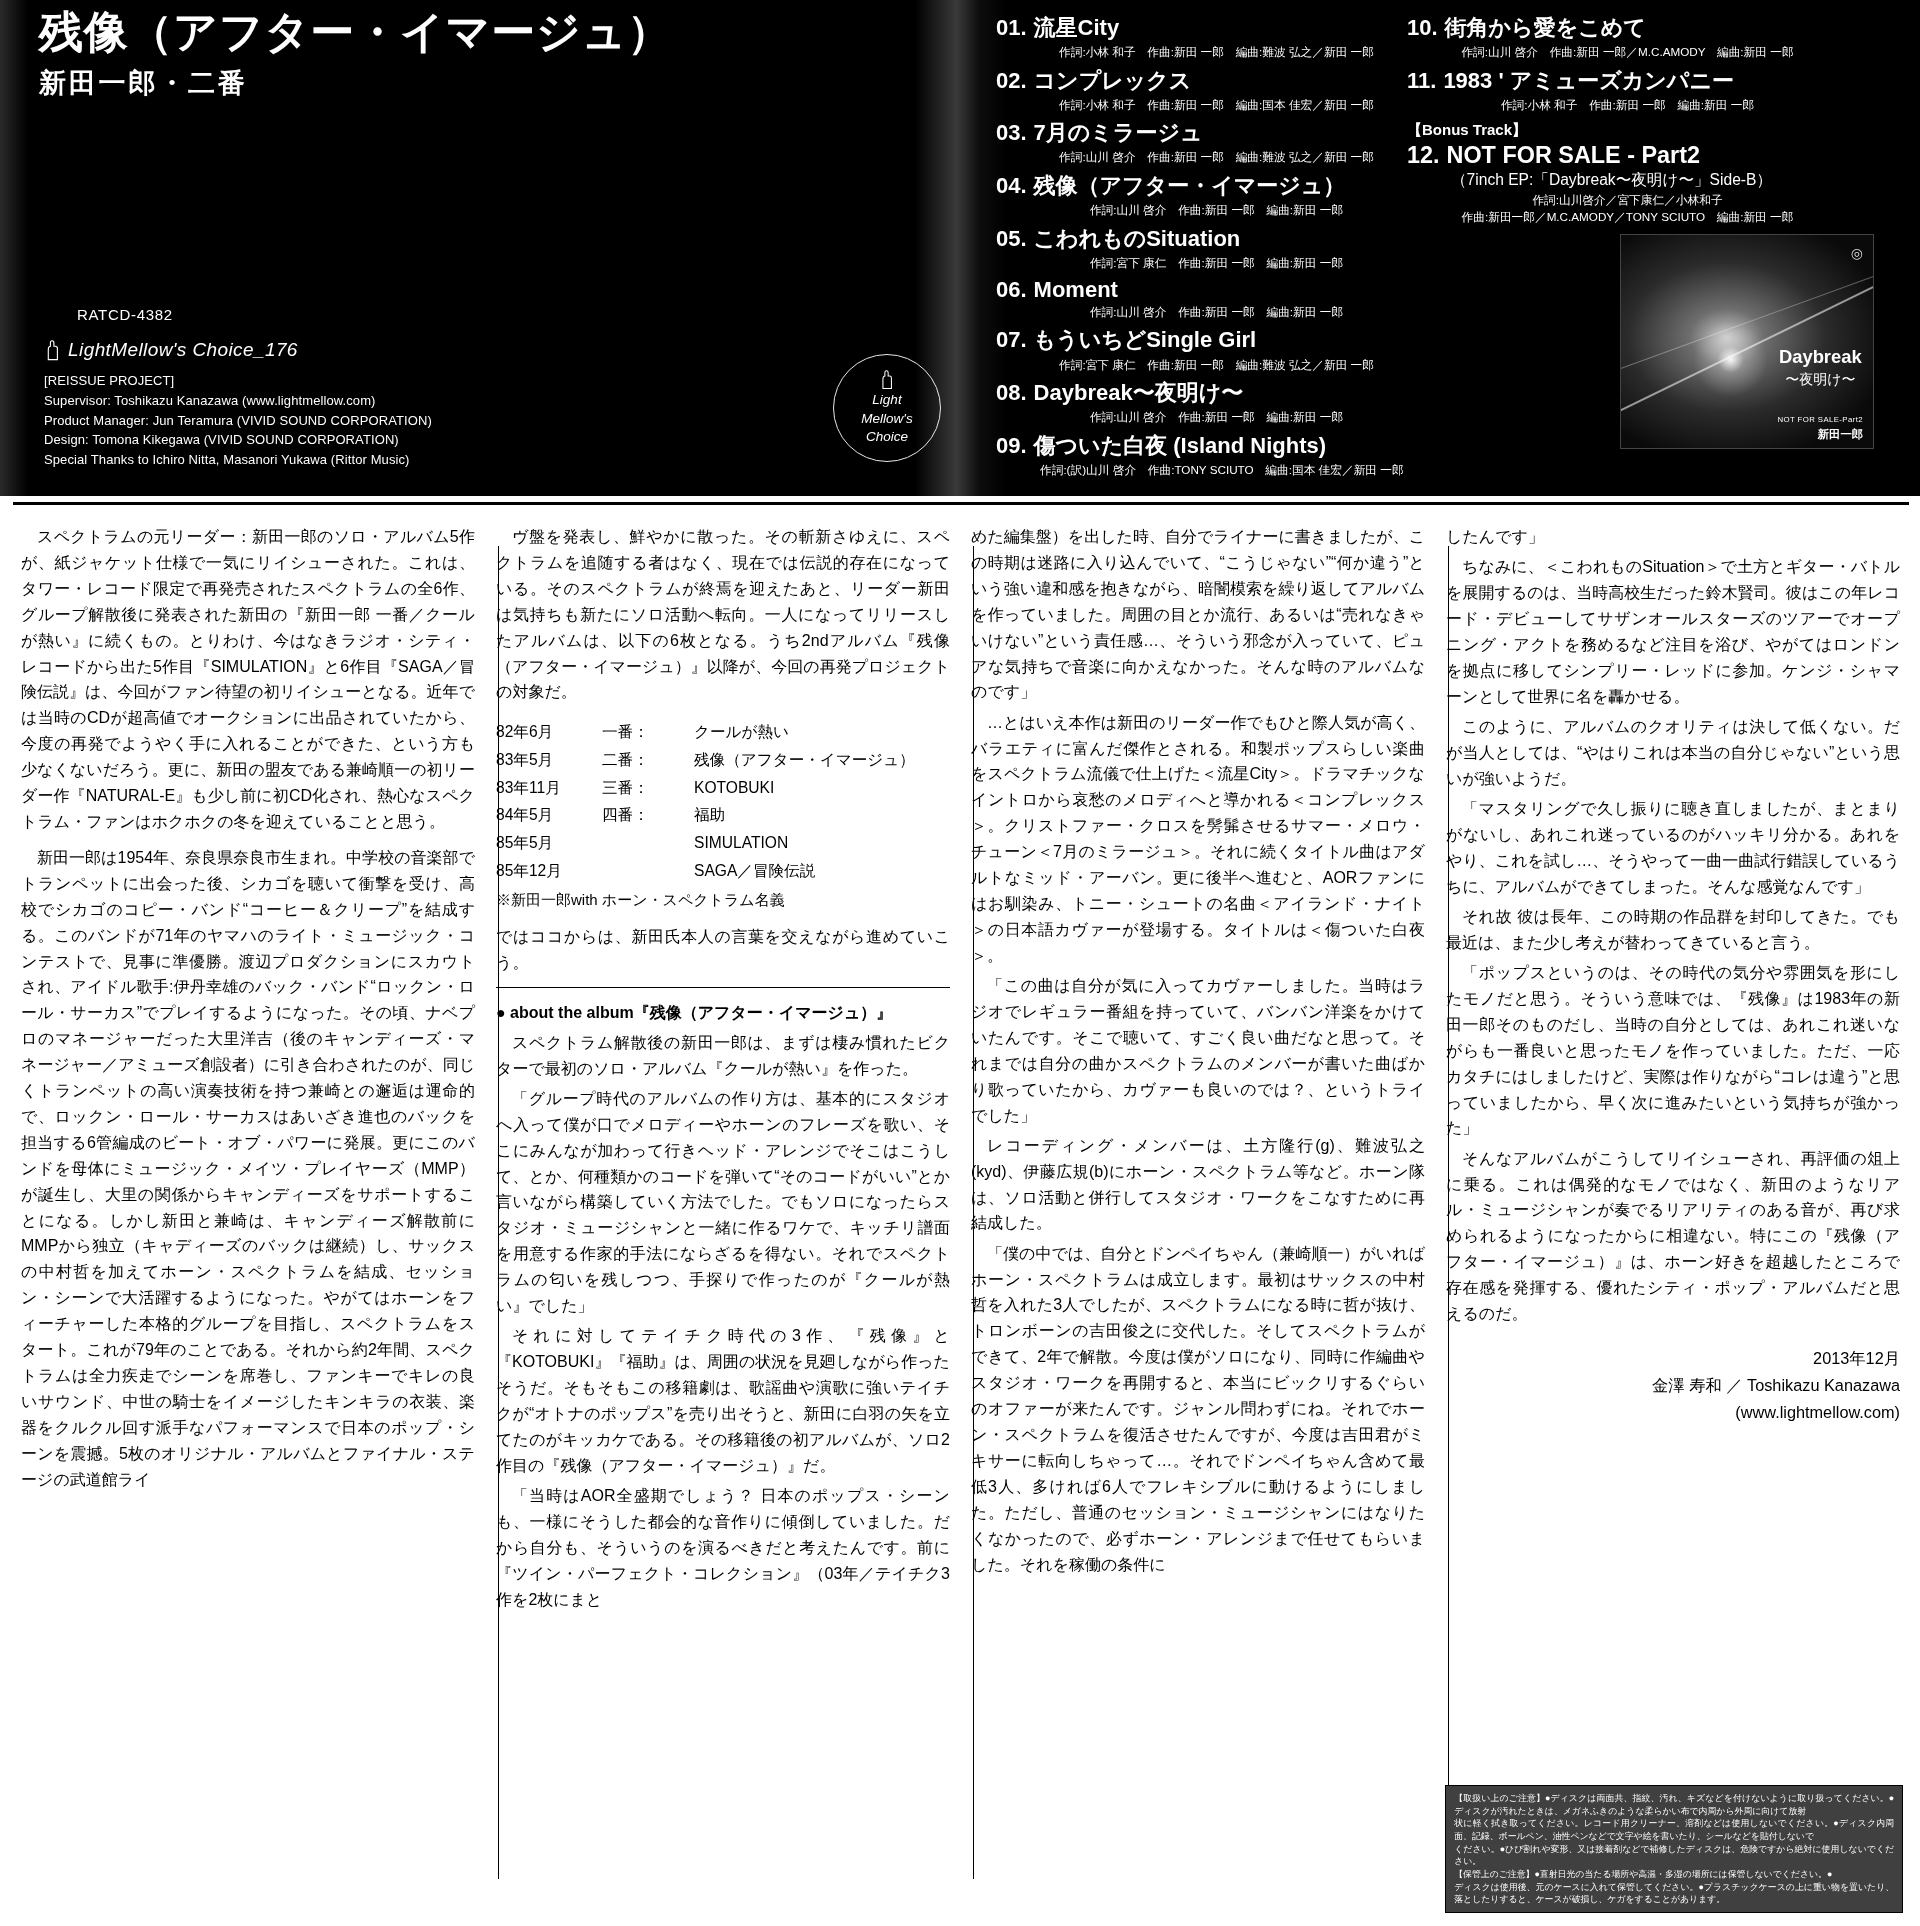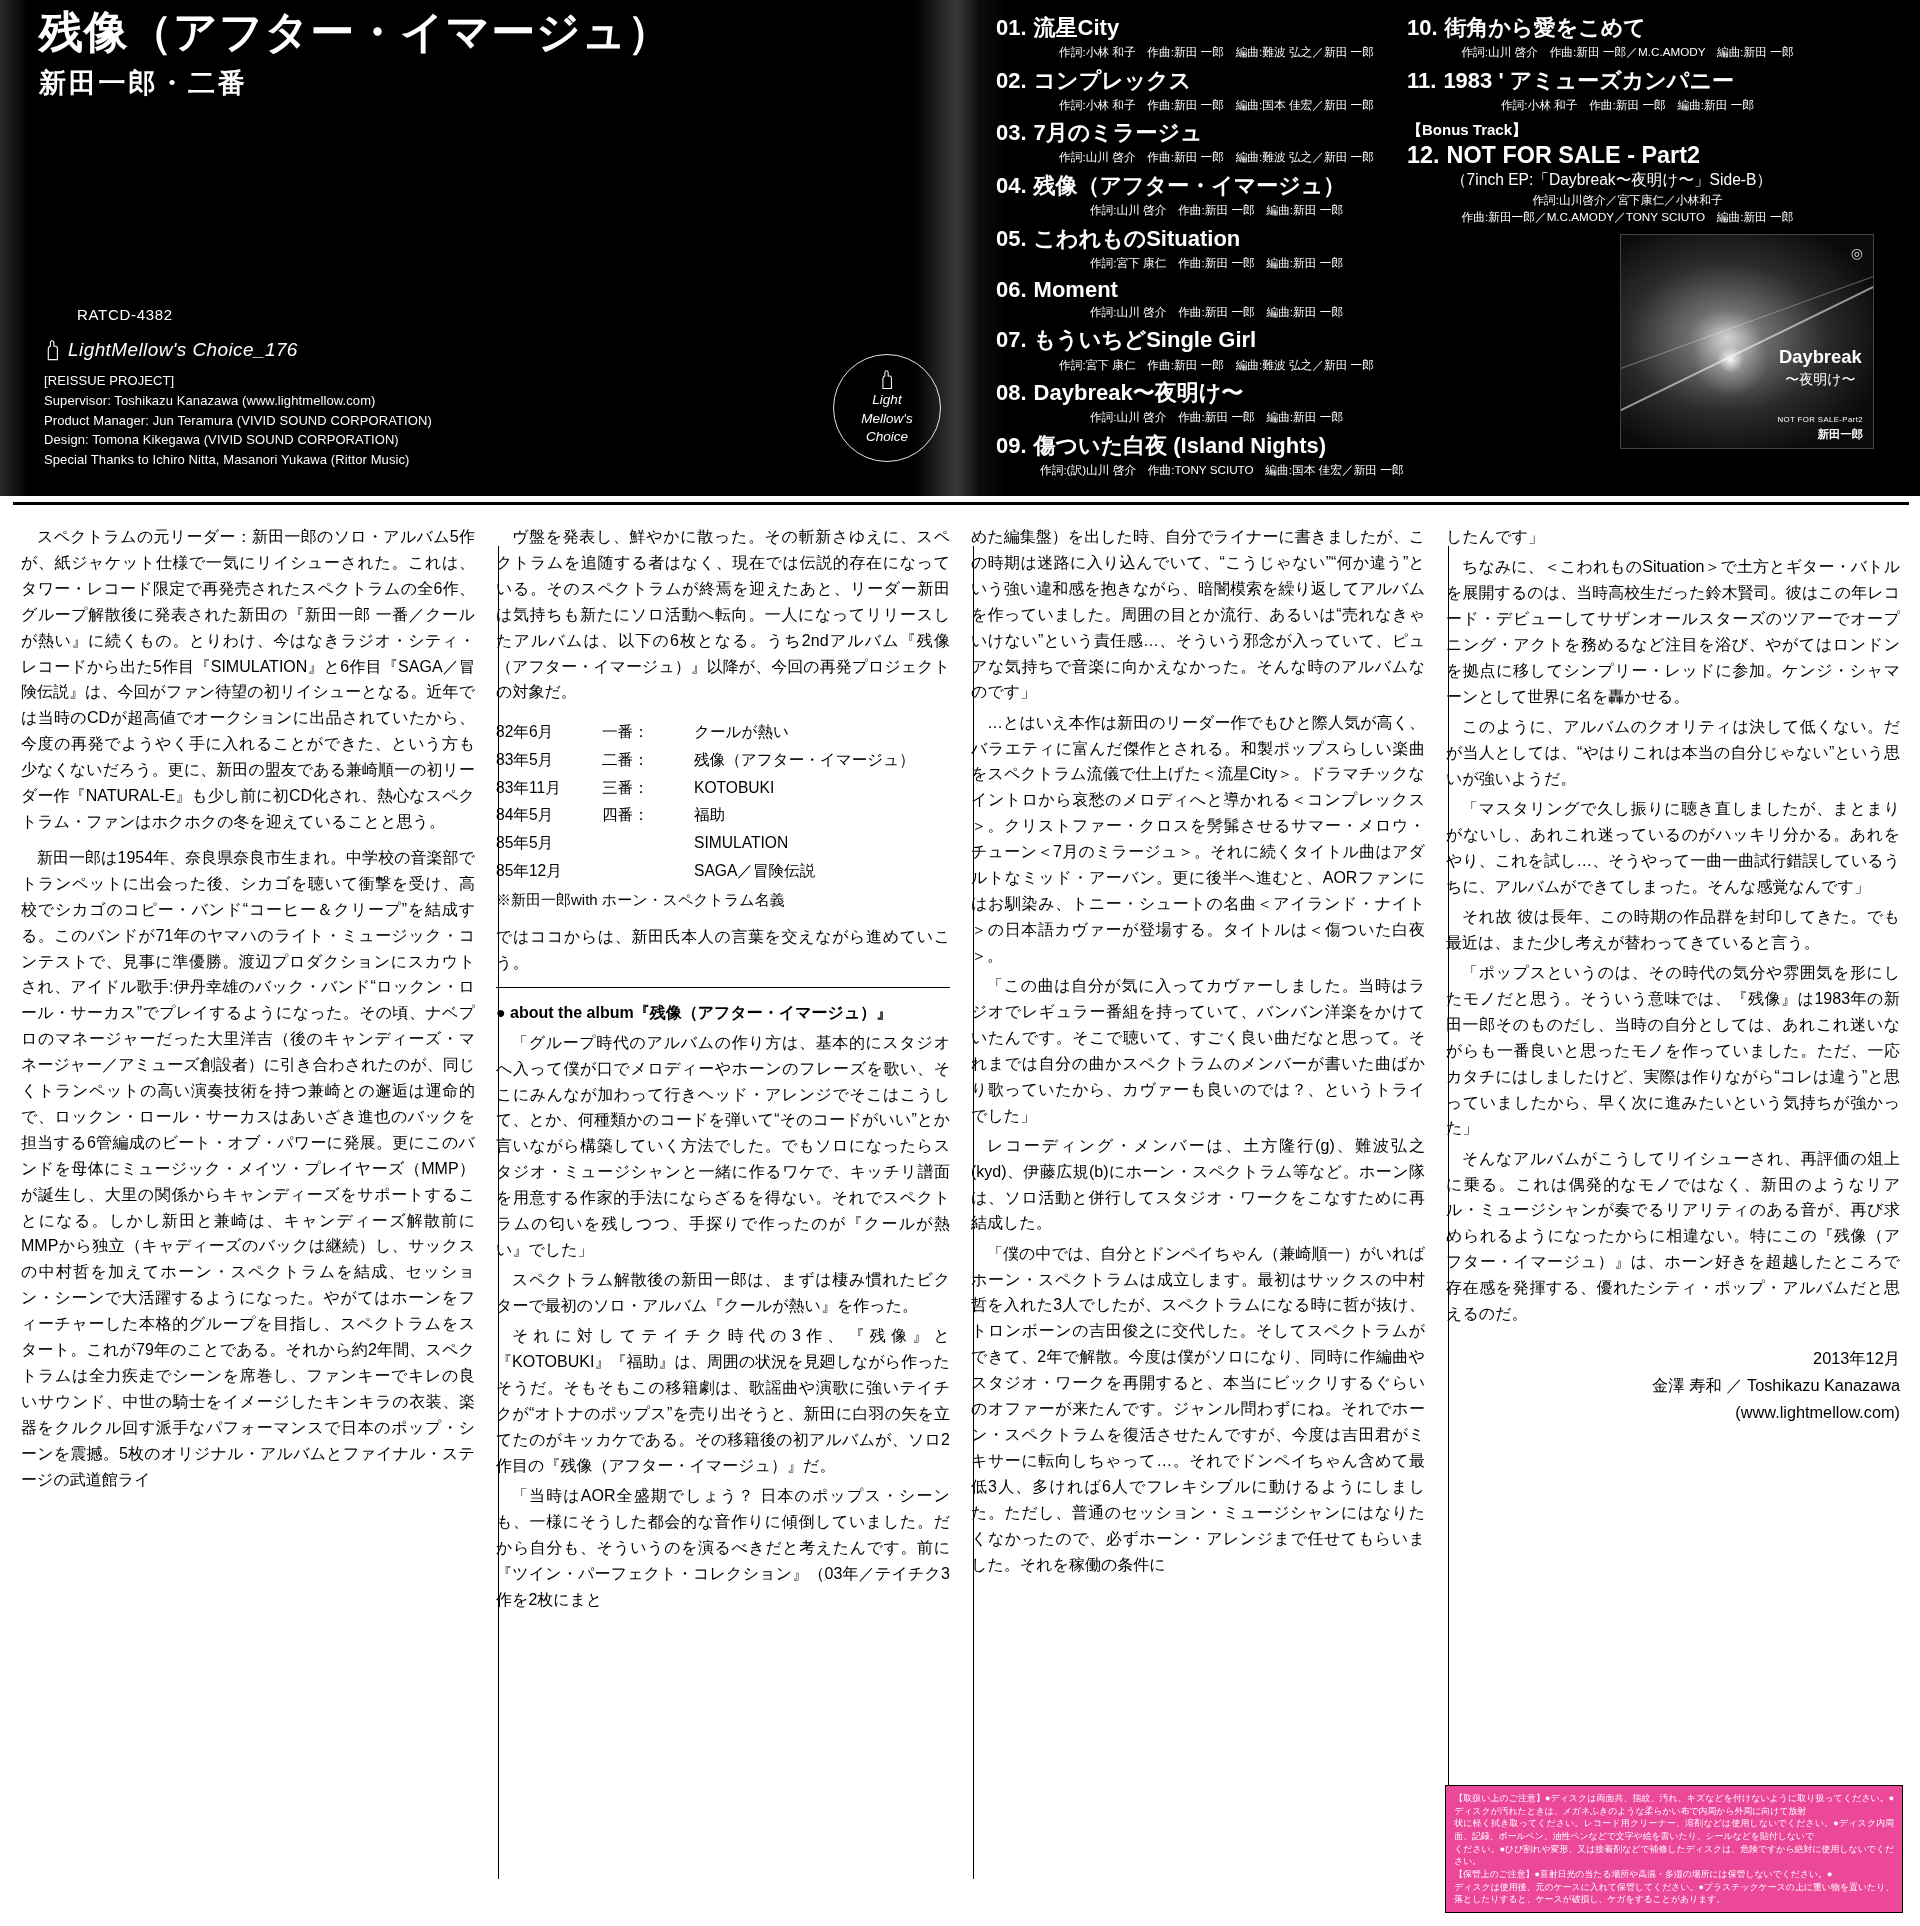--- a/index.html
+++ b/index.html
@@ -296,21 +296,21 @@
     line-height: 1.65;
   }
 
   
   .caution {
     position: absolute;
     right: 17px;
     bottom: 12.8px;
     width: 440px;
     border: 1.4px solid #000;
-    background: #ec4899;
+    background: #404040;
     color: #fff;
     font-size: 8.9px;
     line-height: 1.42;
     padding: 6.4px 7.8px;
     text-align: justify;
   }
 </style>
 </head>
 <body>
 
@@ -472,22 +472,22 @@
           <span>SAGA／冒険伝説</span>
         </div>
         <div class="note">※新田一郎with ホーン・スペクトラム名義</div>
       </div>
 
       <p class="noindent">ではココからは、新田氏本人の言葉を交えながら進めていこう。</p>
 
       <hr class="sep-line">
 
       <p class="noindent" style="font-weight:bold">● about the album『残像（アフター・イマージュ）』</p>
+      <p>スペクトラム解散後の新田一郎は、まずは棲み慣れたビクターで最初のソロ・アルバム『クールが熱い』を作った。</p>
       <p>「グループ時代のアルバムの作り方は、基本的にスタジオへ入って僕が口でメロディーやホーンのフレーズを歌い、そこにみんなが加わって行きヘッド・アレンジでそこはこうして、とか、何種類かのコードを弾いて“そのコードがいい”とか言いながら構築していく方法でした。でもソロになったらスタジオ・ミュージシャンと一緒に作るワケで、キッチリ譜面を用意する作家的手法にならざるを得ない。それでスペクトラムの匂いを残しつつ、手探りで作ったのが『クールが熱い』でした」</p>
-      <p>スペクトラム解散後の新田一郎は、まずは棲み慣れたビクターで最初のソロ・アルバム『クールが熱い』を作った。</p>
       <p>それに対してテイチク時代の3作、『残像』と『KOTOBUKI』『福助』は、周囲の状況を見廻しながら作ったそうだ。そもそもこの移籍劇は、歌謡曲や演歌に強いテイチクが“オトナのポップス”を売り出そうと、新田に白羽の矢を立てたのがキッカケである。その移籍後の初アルバムが、ソロ2作目の『残像（アフター・イマージュ）』だ。</p>
       <p>「当時はAOR全盛期でしょう？ 日本のポップス・シーンも、一様にそうした都会的な音作りに傾倒していました。だから自分も、そういうのを演るべきだと考えたんです。前に『ツイン・パーフェクト・コレクション』（03年／テイチク3作を2枚にまと</p>
     </div>
 
     <div class="col">
       <p class="noindent">めた編集盤）を出した時、自分でライナーに書きましたが、この時期は迷路に入り込んでいて、“こうじゃない”“何か違う”という強い違和感を抱きながら、暗闇模索を繰り返してアルバムを作っていました。周囲の目とか流行、あるいは“売れなきゃいけない”という責任感…、そういう邪念が入っていて、ピュアな気持ちで音楽に向かえなかった。そんな時のアルバムなのです」</p>
       <p>…とはいえ本作は新田のリーダー作でもひと際人気が高く、バラエティに富んだ傑作とされる。和製ポップスらしい楽曲をスペクトラム流儀で仕上げた＜流星City＞。ドラマチックなイントロから哀愁のメロディへと導かれる＜コンプレックス＞。クリストファー・クロスを髣髴させるサマー・メロウ・チューン＜7月のミラージュ＞。それに続くタイトル曲はアダルトなミッド・アーバン。更に後半へ進むと、AORファンにはお馴染み、トニー・シュートの名曲＜アイランド・ナイト＞の日本語カヴァーが登場する。タイトルは＜傷ついた白夜＞。</p>
       <p>「この曲は自分が気に入ってカヴァーしました。当時はラジオでレギュラー番組を持っていて、バンバン洋楽をかけていたんです。そこで聴いて、すごく良い曲だなと思って。それまでは自分の曲かスペクトラムのメンバーが書いた曲ばかり歌っていたから、カヴァーも良いのでは？、というトライでした」</p>
       <p>レコーディング・メンバーは、土方隆行(g)、難波弘之(kyd)、伊藤広規(b)にホーン・スペクトラム等など。ホーン隊は、ソロ活動と併行してスタジオ・ワークをこなすために再結成した。</p>
       <p>「僕の中では、自分とドンペイちゃん（兼崎順一）がいればホーン・スペクトラムは成立します。最初はサックスの中村哲を入れた3人でしたが、スペクトラムになる時に哲が抜け、トロンボーンの吉田俊之に交代した。そしてスペクトラムができて、2年で解散。今度は僕がソロになり、同時に作編曲やスタジオ・ワークを再開すると、本当にビックリするぐらいのオファーが来たんです。ジャンル問わずにね。それでホーン・スペクトラムを復活させたんですが、今度は吉田君がミキサーに転向しちゃって…。それでドンペイちゃん含めて最低3人、多ければ6人でフレキシブルに動けるようにしました。ただし、普通のセッション・ミュージシャンにはなりたくなかったので、必ずホーン・アレンジまで任せてもらいました。それを稼働の条件に</p>

